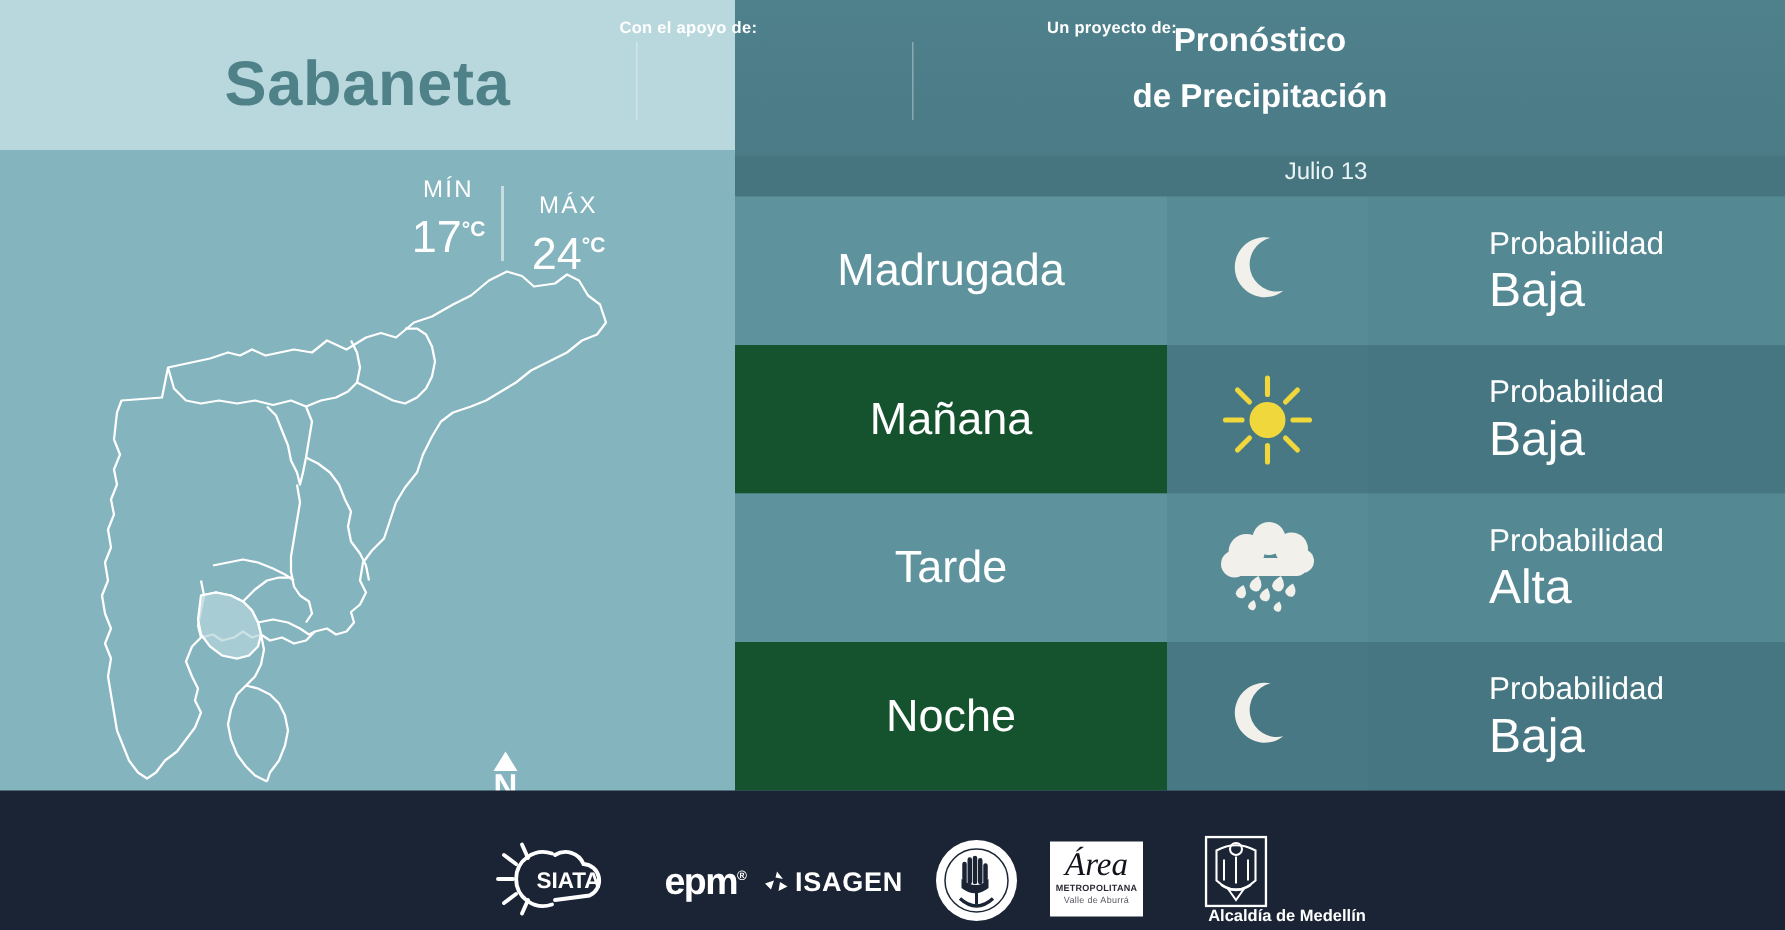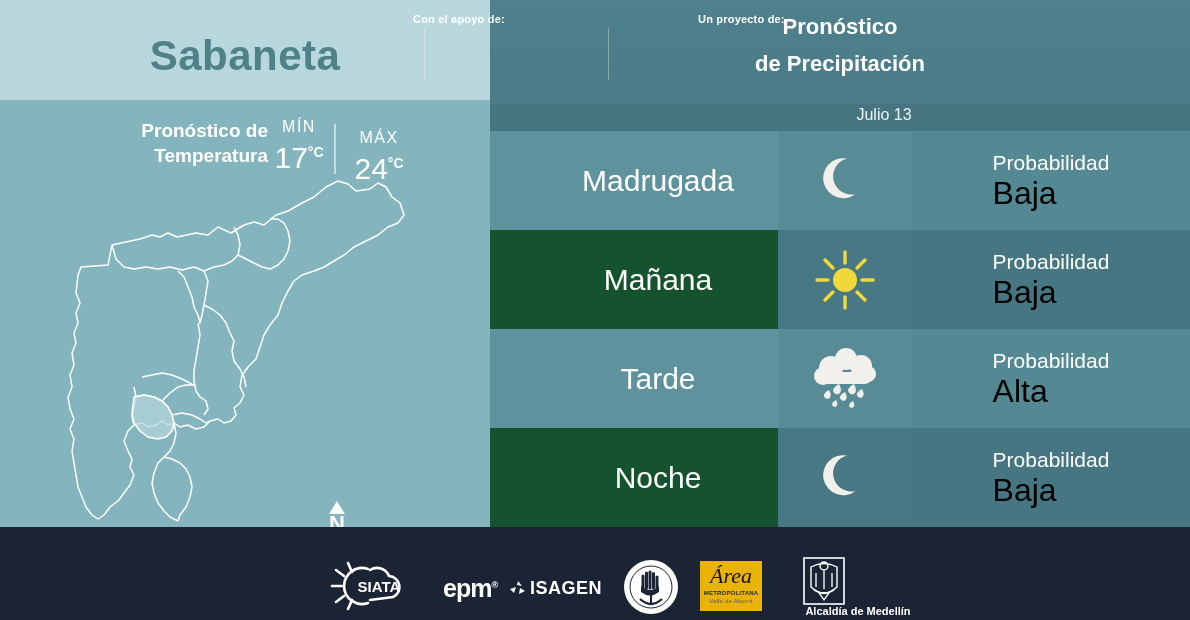--- a/index.html
+++ b/index.html
@@ -46,72 +46,68 @@
   .rp-title{
     position:absolute;left:0;top:8px;width:700px;text-align:center;
     font-size:22px;font-weight:bold;color:#ffffff;line-height:37px;
   }
   .rp-date-band{position:absolute;left:0;top:104px;width:700px;height:27px;background:#46757f;}
   .rp-date{position:absolute;left:0;top:106px;width:788px;text-align:center;font-size:16px;color:#e9f3f5;}
 
   .rows{position:absolute;left:0;top:131px;width:700px;height:396px;}
   .frow{position:relative;width:700px;height:99px;}
   .frow .cell{position:absolute;top:0;height:99px;display:flex;align-items:center;justify-content:center;}
-  .c-period{left:0;width:288px;padding-left:24px;}
+  .c-period{left:0;width:288px;}
   .c-icon{left:288px;width:134px;}
   .c-prob{left:422px;width:278px;}
 
   .frow.odd .c-period{background:#5e939e;}
   .frow.odd .c-icon{background:#578c97;}
   .frow.odd .c-prob{background:#548994;}
   .frow.even .c-period{background:#14532d;text-align:right;}
   .frow.even .c-icon{background:#477883;}
   .frow.even .c-prob{background:#457681;}
 
   .period-label{font-size:30px;color:#ffffff;font-weight:400;}
   .prob-inner{line-height:1;}
   .prob-word{font-size:21px;color:#ffffff;display:block;margin-bottom:4px;}
-  .prob-level{font-size:32px;color:#000000;display:block;}
+  .prob-level{font-size:32px;color:#ffffff;display:block;}
 
   
   .footer{position:absolute;left:0;top:527px;width:1190px;height:93px;background:#1b2434;}
   .f-caption{position:absolute;font-size:11px;color:#ffffff;font-weight:bold;letter-spacing:.2px;}
   .cap-apoyo{left:413px;top:13px;}
   .cap-proyecto{left:698px;top:13px;}
   .f-sep{position:absolute;top:28px;width:1px;height:52px;background:rgba(255,255,255,.35);}
   .sep1{left:424px;}
   .sep2{left:608px;}
   .logo{position:absolute;}
   .siata-logo{left:330px;top:560px;}
   .epm-logo{left:443px;top:574px;font-size:25px;color:#ffffff;font-weight:bold;letter-spacing:-1px;}
   .epm-logo sup{font-size:9px;vertical-align:super;}
   .isagen-logo{left:509px;top:578px;font-size:18px;color:#ffffff;font-weight:bold;letter-spacing:.5px;text-align:center;}
   .seal-logo{left:622px;top:558px;}
-  .area-logo{left:700px;top:561px;width:62px;height:50px;background:#eab308;}
+  .area-logo{left:700px;top:561px;width:62px;height:50px;background:#ffffff;}
   .area-script{position:absolute;left:0;top:2px;width:62px;text-align:center;font-family:"Liberation Serif",serif;font-style:italic;font-size:22px;color:#12131a;}
   .area-sub1{position:absolute;left:0;top:29px;width:62px;text-align:center;font-size:6px;font-weight:bold;color:#2a2a33;letter-spacing:.2px;}
   .area-sub2{position:absolute;left:0;top:37px;width:62px;text-align:center;font-size:6px;color:#5a5a66;letter-spacing:.2px;}
   .alc-box{left:803px;top:557px;}
   .alc-label{position:absolute;left:772px;top:605px;width:172px;text-align:center;font-size:11px;font-weight:bold;color:#ffffff;}
 </style>
 </head>
 <body>
 
 <div class="stage">
 
   <div class="left-panel">
 
     <div class="city-band"></div>
     <div class="city-name">Sabaneta</div>
 
     <div class="temp-block">
-      <div class="temp-title">
-        <span>Pronóstico de</span><br>
-        <span>Temperatura</span>
-      </div>
       <div class="temp-col temp-min">
         <div class="lbl">MÍN</div>
         <div class="val"><span>17</span><sup>°C</sup></div>
       </div>
       <div class="temp-div"></div>
       <div class="temp-col temp-max">
         <div class="lbl">MÁX</div>
         <div class="val"><span>24</span><sup>°C</sup></div>
       </div>
     </div>

